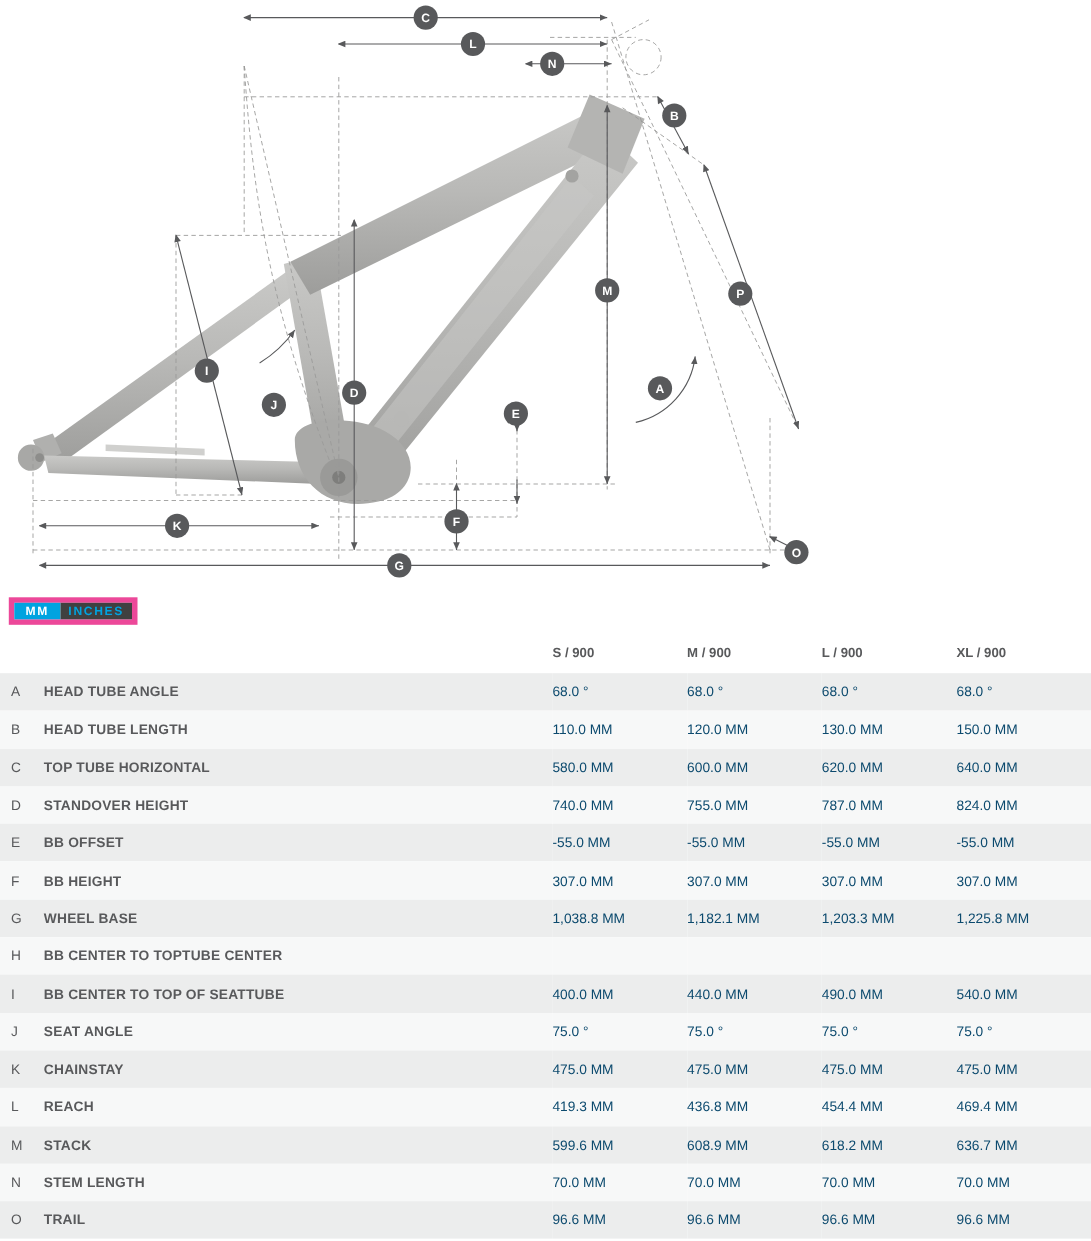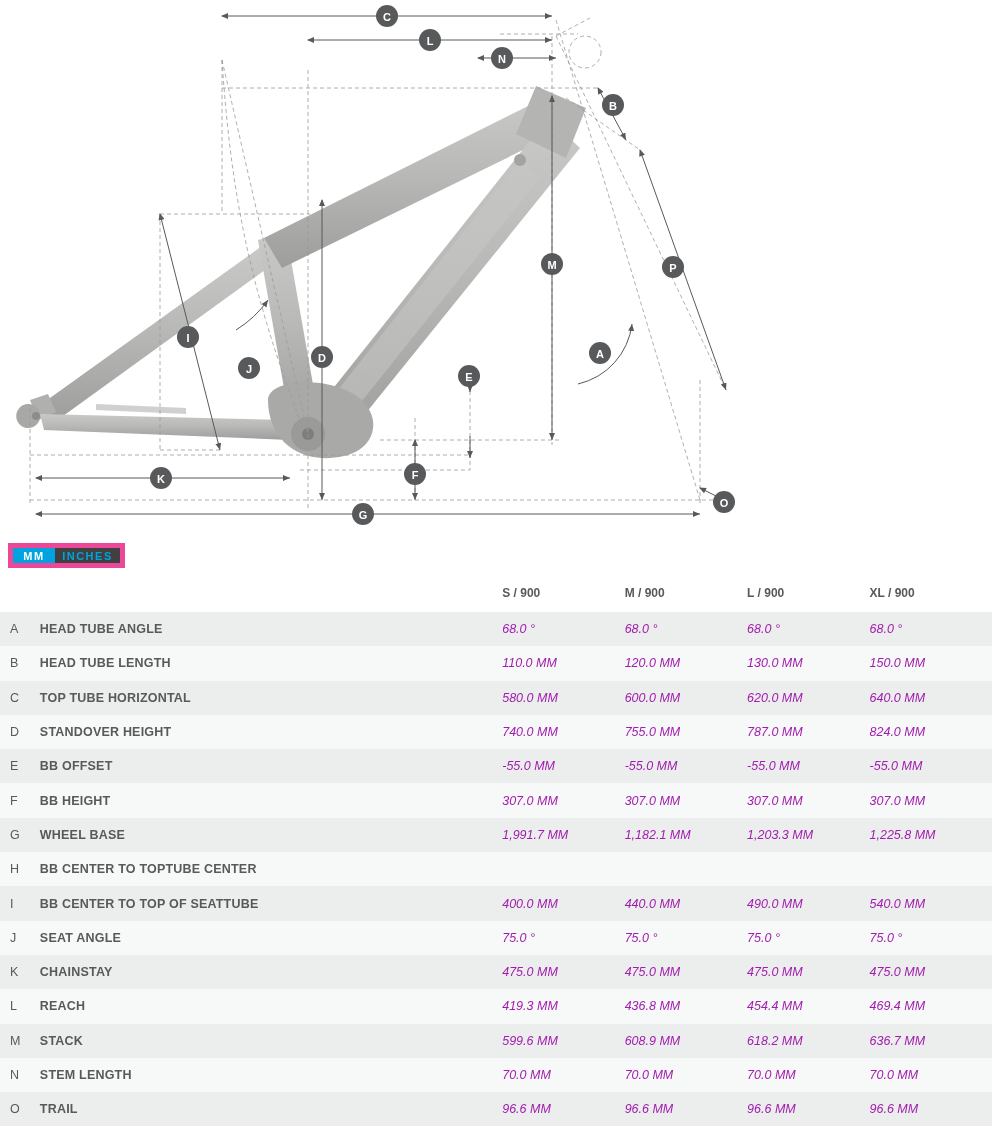--- a/index.html
+++ b/index.html
@@ -100,23 +100,22 @@
     font-size: 12.5px;
     padding-left: 10px;
   }
   .name-cell {
     color: #58595b;
     font-weight: bold;
     font-size: 12.5px;
     letter-spacing: 0.2px;
   }
   .val-cell {
-    color: #a21caf;
+    color: #0c4a6e;
     font-size: 12.5px;
-    font-style: italic;
   }
 </style>
 </head>
 <body>
 
 <div class="diagram-wrap">
   <svg width="992" height="535" viewBox="0 0 992 535" xmlns="http://www.w3.org/2000/svg">
     <defs>
       <marker id="ah" markerWidth="8" markerHeight="8" refX="7" refY="3" orient="auto">
         <path d="M0,0 L7,3 L0,6 z" fill="#58595b"></path>
@@ -358,21 +357,21 @@
         <td class="key-cell col-key">F</td>
         <td class="name-cell col-name">BB HEIGHT</td>
         <td class="val-cell col-val">307.0 MM</td>
         <td class="val-cell col-val">307.0 MM</td>
         <td class="val-cell col-val">307.0 MM</td>
         <td class="val-cell col-val">307.0 MM</td>
       </tr>
       <tr class="odd">
         <td class="key-cell col-key">G</td>
         <td class="name-cell col-name">WHEEL BASE</td>
-        <td class="val-cell col-val">1,991.7 MM</td>
+        <td class="val-cell col-val">1,038.8 MM</td>
         <td class="val-cell col-val">1,182.1 MM</td>
         <td class="val-cell col-val">1,203.3 MM</td>
         <td class="val-cell col-val">1,225.8 MM</td>
       </tr>
       <tr class="even">
         <td class="key-cell col-key">H</td>
         <td class="name-cell col-name">BB CENTER TO TOPTUBE CENTER</td>
         <td class="val-cell col-val"></td>
         <td class="val-cell col-val"></td>
         <td class="val-cell col-val"></td>

